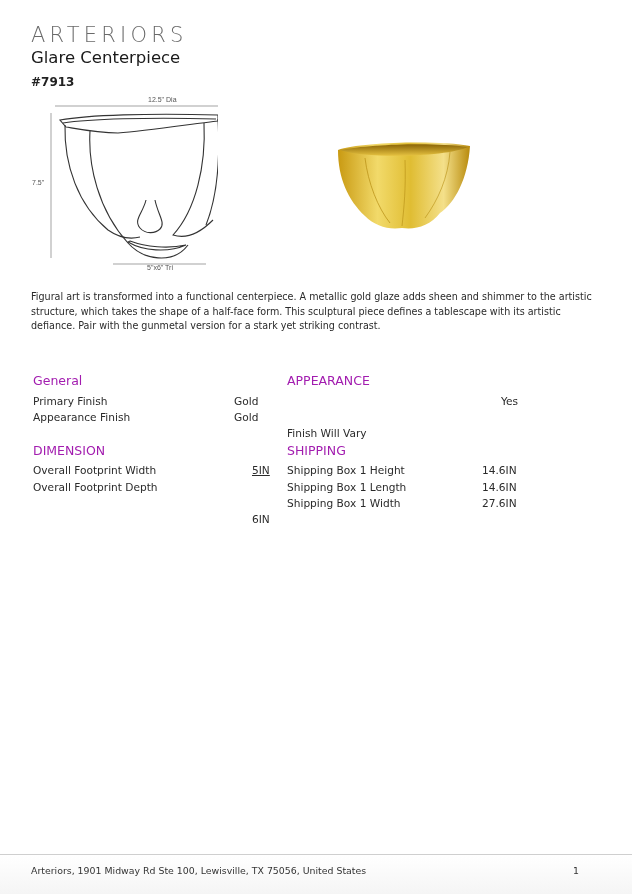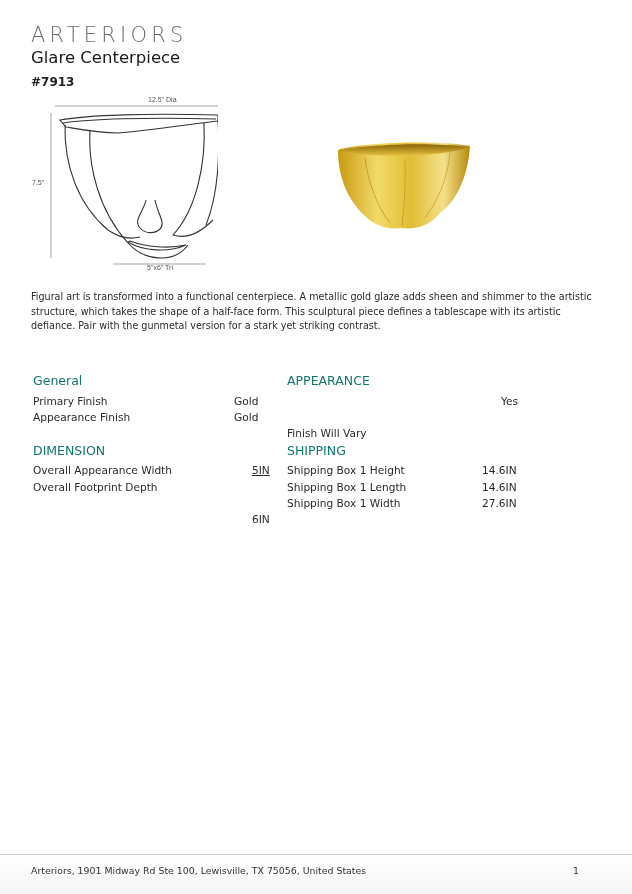--- a/index.html
+++ b/index.html
@@ -35,21 +35,21 @@
     .photo {
       position: absolute; left: 330px; top: 138px; width: 145px; height: 95px;
     }
 
     .description {
       position: absolute; left: 31px; top: 290px; width: 565px;
       font-size: 9.6px; line-height: 14.5px; color: #2a2a2a;
     }
 
     .section-head {
-      position: absolute; font-size: 12.5px; color: #0f766e; line-height: 15px;
+      position: absolute; font-size: 12.5px; color: #a21caf; line-height: 15px;
     }
     .spec-row {
       position: absolute; font-size: 10.6px; color: #2a2a2a; line-height: 13px; white-space: nowrap;
     }
     .spec-value { position: absolute; font-size: 10.6px; color: #2a2a2a; line-height: 13px; white-space: nowrap; }
 
     .footer-line {
       position: absolute; left: 0; top: 854px; width: 632px; height: 1px; background: #cfcfcf;
     }
     .footer-bg {
@@ -130,21 +130,21 @@
 </div>
 
 <div>
   <div class="section-head" style="left:287px; top:373px;">APPEARANCE</div>
   <div class="spec-row" style="left:287px; top:395px;margin-top:32px;">Finish Will Vary</div>
   <div class="spec-value" style="left:501px; top:395px;">Yes</div>
 </div>
 
 <div>
   <div class="section-head" style="left:33px; top:443px;">DIMENSION</div>
-  <div class="spec-row" style="left:33px; top:464px;">Overall Appearance Width</div>
+  <div class="spec-row" style="left:33px; top:464px;">Overall Footprint Width</div>
   <div class="spec-value" style="left:252px; top:464px;text-decoration:underline;">5IN</div>
   <div class="spec-row" style="left:33px; top:481px;">Overall Footprint Depth</div>
   <div class="spec-value" style="left:252px; top:481px;margin-top:32px;">6IN</div>
 </div>
 
 <div>
   <div class="section-head" style="left:287px; top:443px;">SHIPPING</div>
   <div class="spec-row" style="left:287px; top:464px;">Shipping Box 1 Height</div>
   <div class="spec-value" style="left:482px; top:464px;">14.6IN</div>
   <div class="spec-row" style="left:287px; top:481px;">Shipping Box 1 Length</div>

